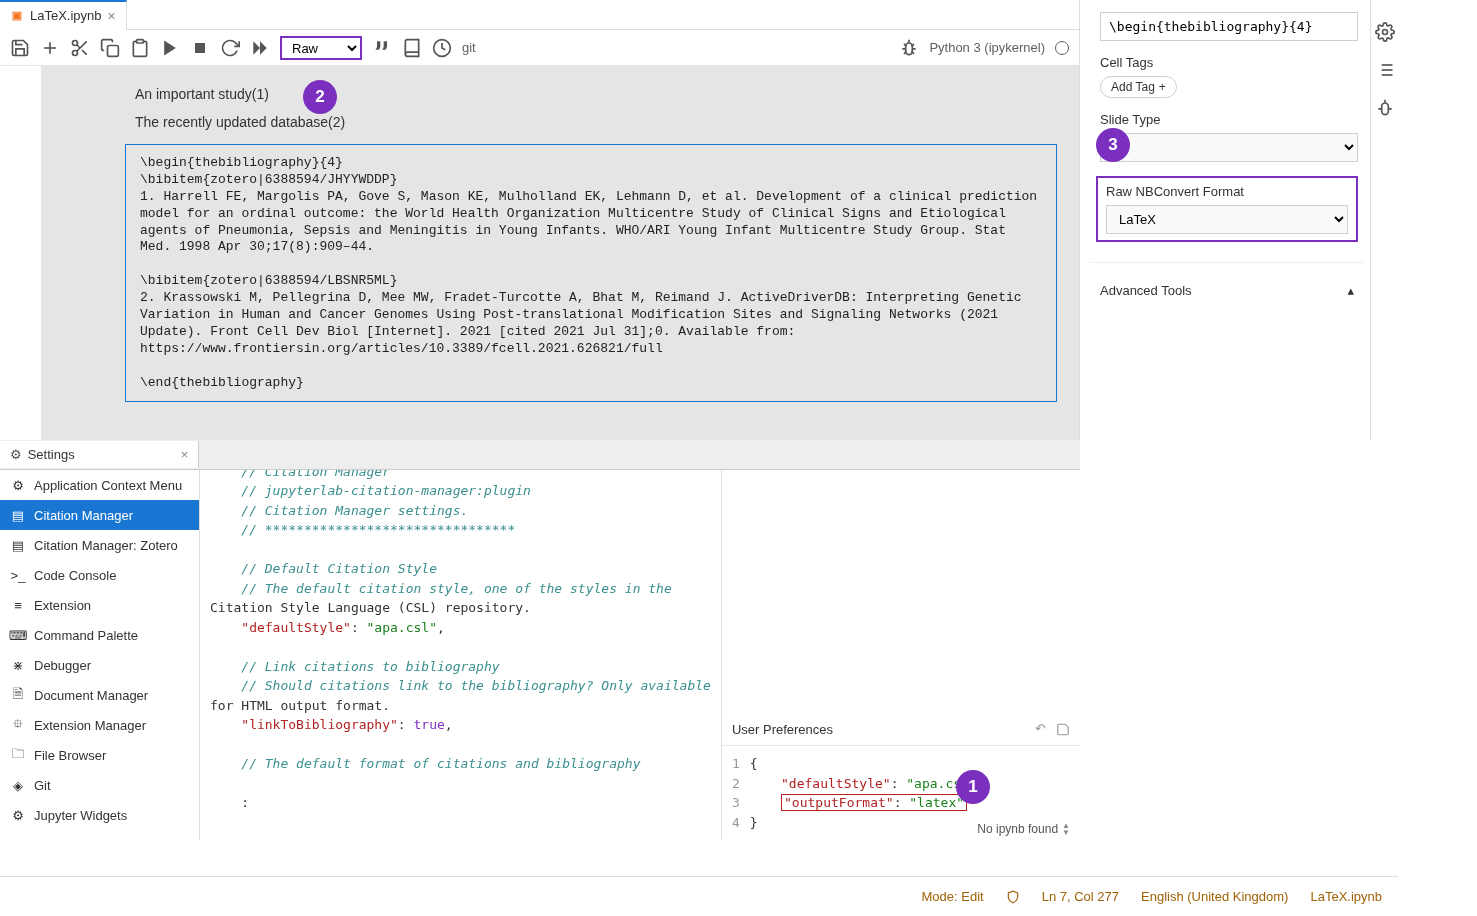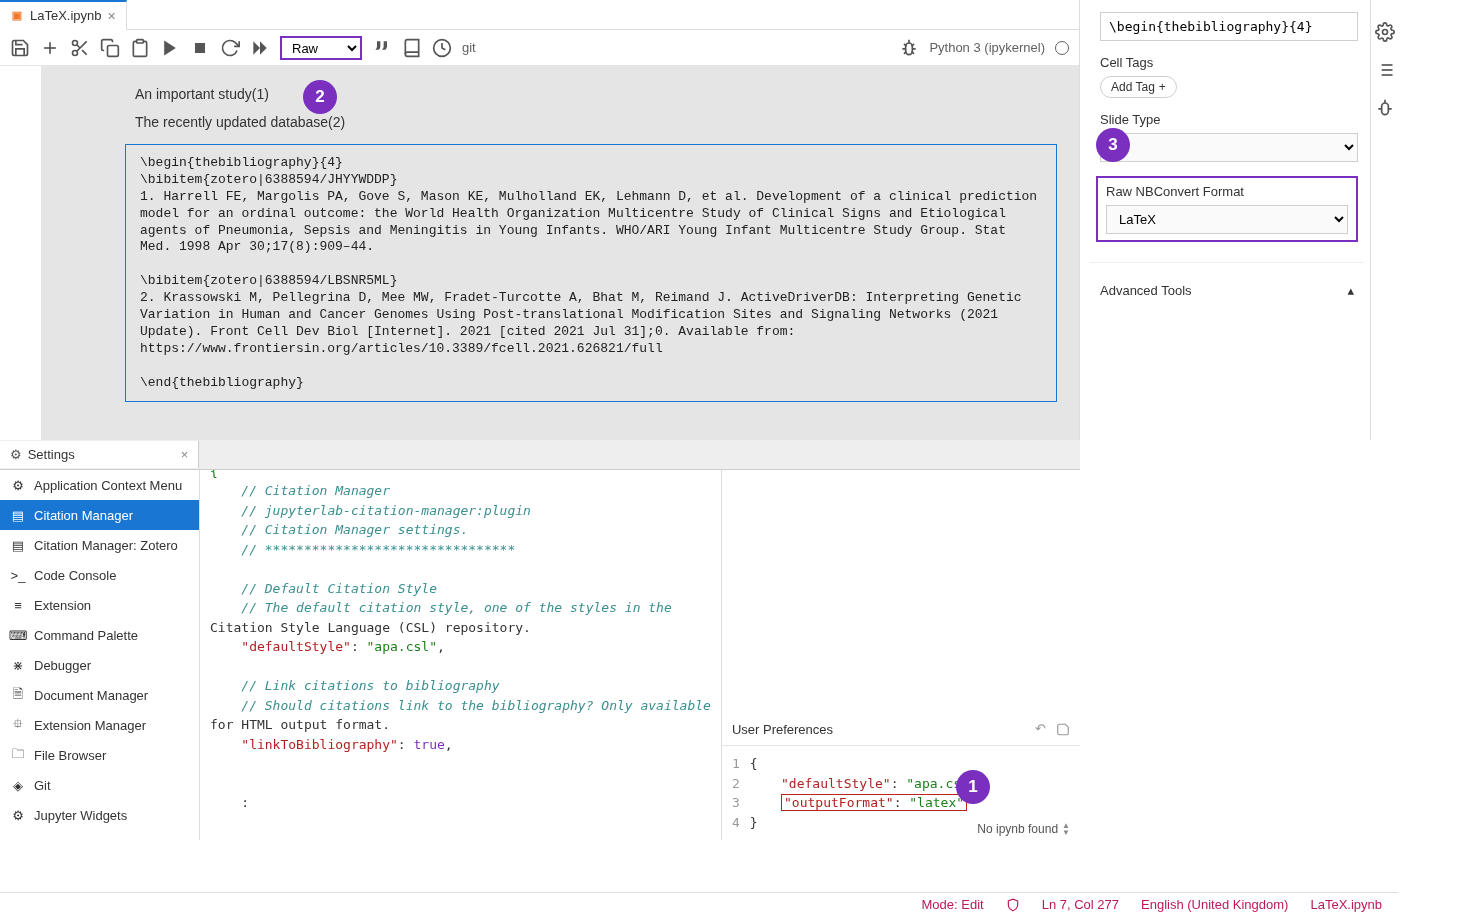--- a/index.html
+++ b/index.html
@@ -74,21 +74,21 @@
 .cm-string { color: #1a7f1a; }
 .cm-bool { color: #7b2fbf; }
 .cm-brace { color: #1a7f1a; }
 
 .up-highlight { border: 1px solid #b22; padding: 0 2px; }
 
 .errors-bar { position: absolute; bottom: 0; right: 0; padding: 4px 10px; color: #555; font-size: 12px; display: flex; align-items: center; gap: 4px; background: #fff; }
 .errors-bar .stepper { color: #888; display: flex; flex-direction: column; font-size: 8px; line-height: 7px;}
 
 
-.statusbar { position: absolute; bottom: 0; left: 0; width: 1398px; height: 24px; border-top: 1px solid #ddd; display: flex; align-items: center; justify-content: flex-end; gap: 22px; padding: 0 16px; font-size: 13px; color: #be185d; background: #fff; }
+.statusbar { position: absolute; bottom: 0; left: 0; width: 1398px; height: 40px; border-top: 1px solid #ddd; display: flex; align-items: center; justify-content: flex-end; gap: 22px; padding: 0 16px; font-size: 13px; color: #a16207; background: #fff; }
 .statusbar .shield { width: 14px; height: 14px; }
 
 svg { width: 100%; height: 100%; }
 </style>
 </head>
 <body>
 
 <div class="top-pane">
   <div class="tabbar">
     <div class="tab">
@@ -325,20 +325,21 @@
 <span class="cm-comment">    // Default Citation Style</span>
 <span class="cm-comment">    // The default citation style, one of the styles in the</span>
 Citation Style Language (CSL) repository.
     <span class="cm-key">"defaultStyle"</span>: <span class="cm-string">"apa.csl"</span>,
 
 <span class="cm-comment">    // Link citations to bibliography</span>
 <span class="cm-comment">    // Should citations link to the bibliography? Only available</span>
 for HTML output format.
     <span class="cm-key">"linkToBibliography"</span>: <span class="cm-bool">true</span>,
 
+<span class="cm-comment">    // The default format of citations and bibliography</span>
 
     : 
 
 </div>
       </div>
       <div class="user-prefs">
         <div class="col-header">
           <span>User Preferences</span>
           <span style="display:flex; gap:10px; color:#999;">
             <span>↶</span>

